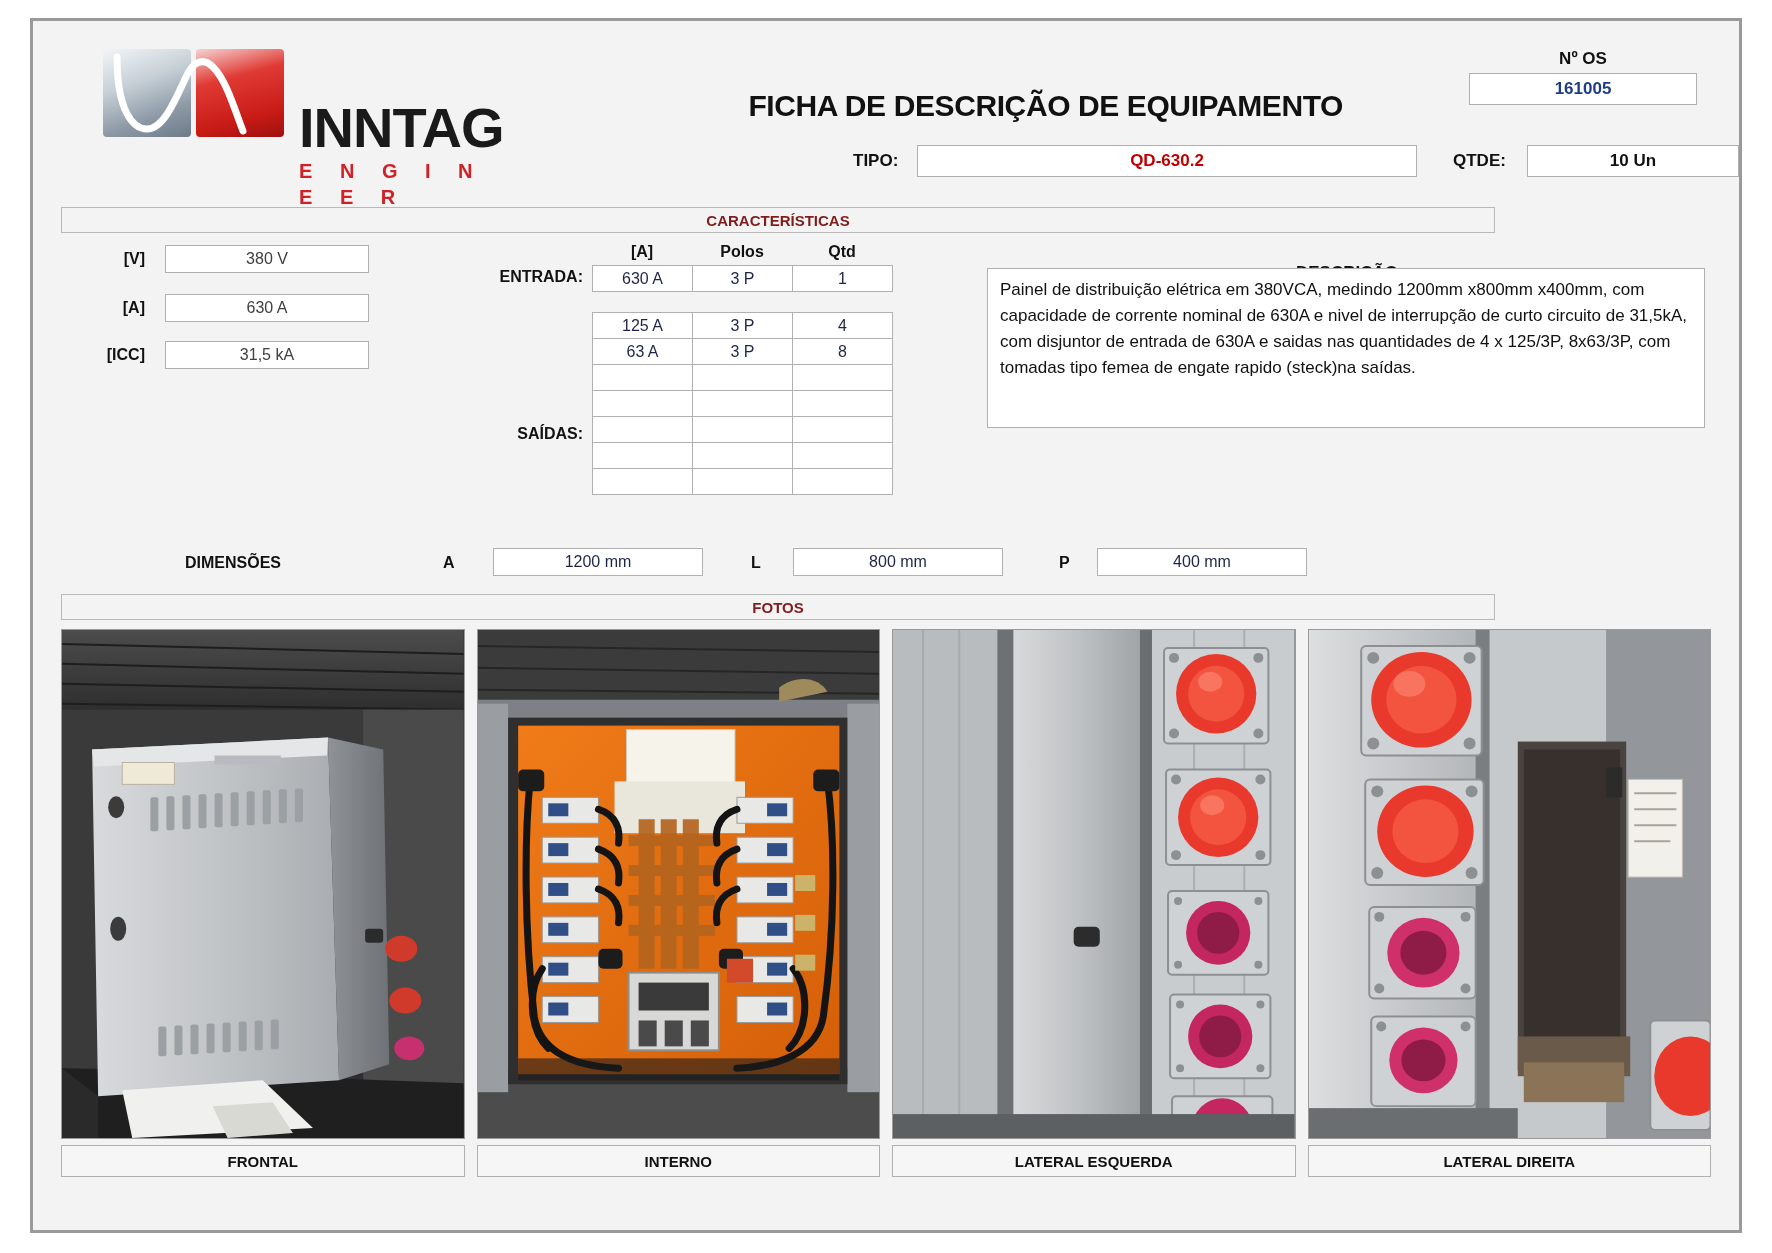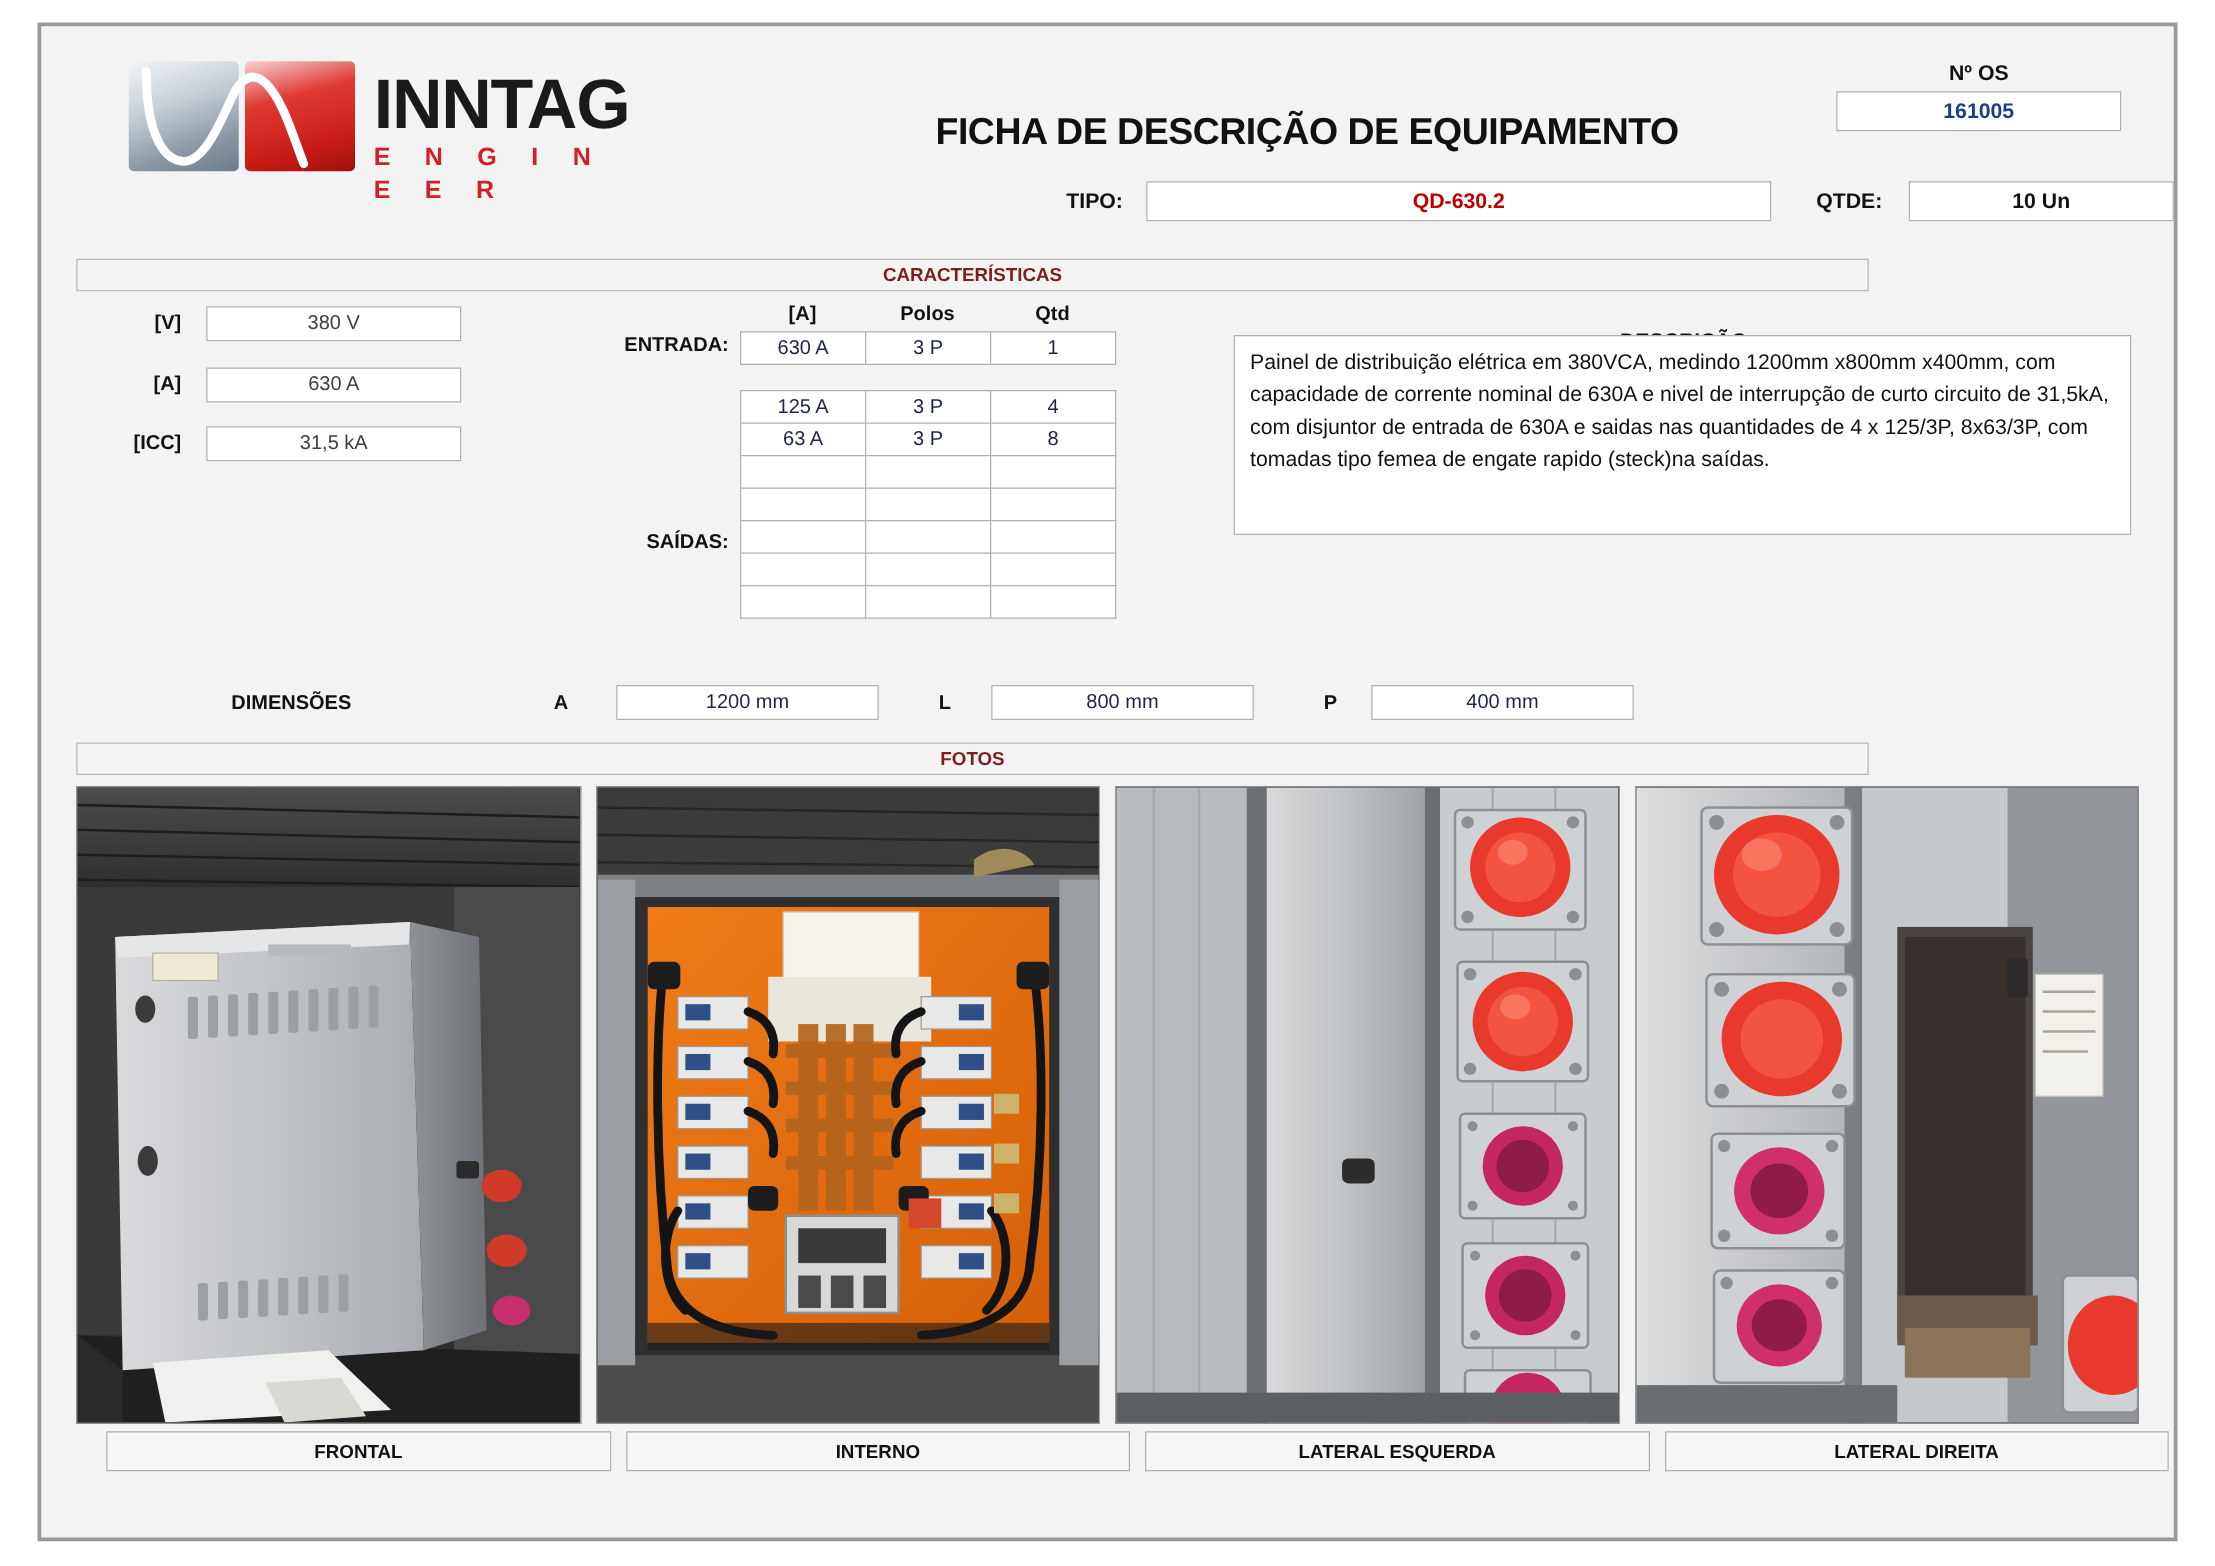--- a/index.html
+++ b/index.html
@@ -23,21 +23,21 @@
   .logo { position: absolute; left: 70px; top: 28px; width: 420px; height: 105px; }
   .logo-marks { position: absolute; left: 0; top: 0; width: 182px; height: 88px; }
   .logo-sq { position: absolute; top: 0; width: 88px; height: 88px; border-radius: 4px; }
   .logo-sq.a { left: 0; background: linear-gradient(160deg,#f2f5f7 0%,#c6cfd6 38%,#8d9aa6 72%,#6d7a88 100%); }
   .logo-sq.b { left: 93px; background: linear-gradient(165deg,#f6d3d3 0%,#e03a34 34%,#c81b16 75%,#9e100d 100%); }
   .logo-wave { position: absolute; left: 0; top: 0; width: 182px; height: 88px; }
   .logo-text { position: absolute; left: 196px; top: 6px; }
   .logo-inntag {
     font-family: "Liberation Sans", sans-serif;
     font-size: 56px; font-weight: 700; letter-spacing: -1px;
-    color: #1a1a1a; line-height: 56px;
+    color: #1a1a1a; line-height: 56px; margin-top: 45px;
   }
   .logo-engineer {
     font-family: "Liberation Sans", sans-serif;
     font-size: 20px; font-weight: 700; letter-spacing: 11px;
     color: #cf2127; line-height: 26px; margin-top: 2px;
   }
 
   .doc-title {
     position: absolute; left: 690px; top: 68px; width: 620px;
     text-align: right;
@@ -169,21 +169,21 @@
   }
   .photo-cell {
     position: relative; flex: 1; height: 510px;
     border: 1px solid #9a9a9a; overflow: hidden; background: #3a3a3a;
   }
   .photo-cell svg { display: block; width: 100%; height: 100%; }
 
   .captions {
     position: absolute; left: 28px; top: 1124px;
     width: 1650px; height: 32px;
-    display: flex; gap: 12px; margin-left: 24px;
+    display: flex; gap: 12px;
   }
   .caption {
     flex: 1; border: 1px solid #b0b0b0; background: #f6f6f6;
     display: flex; align-items: center; justify-content: center;
     font-size: 15px; font-weight: 700; color: #111;
   }
 </style>
 </head>
 <body>
 

